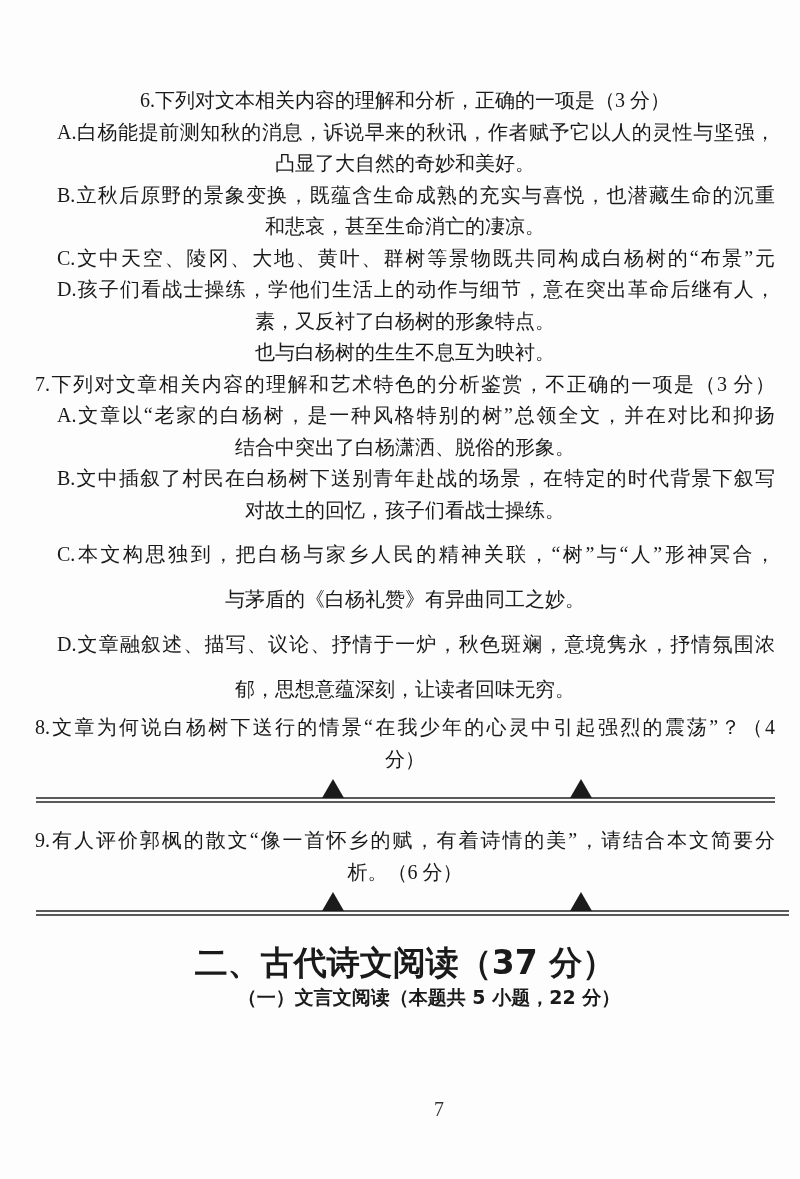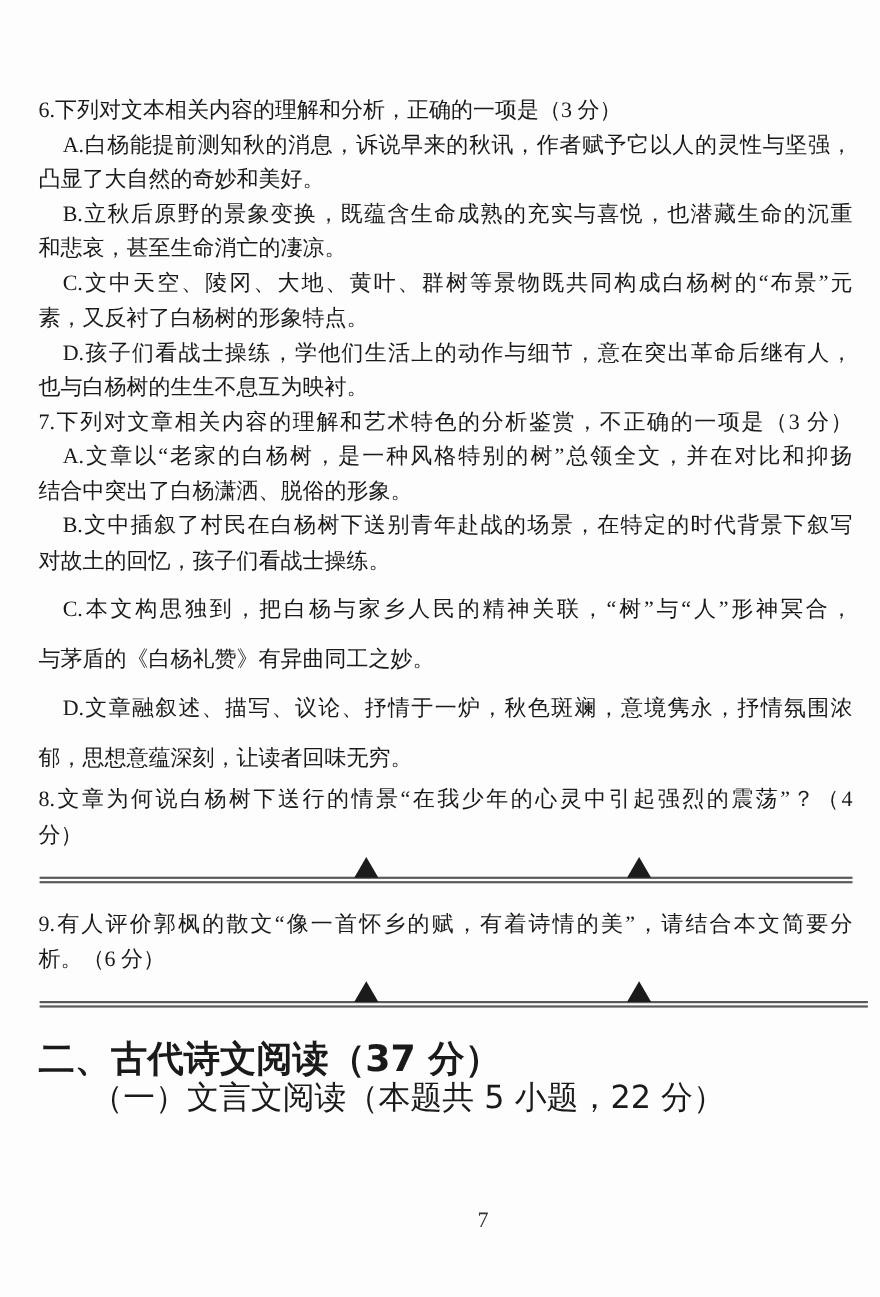--- a/index.html
+++ b/index.html
@@ -2,32 +2,32 @@
 <html><head>
 <meta charset="utf-8">
 <style>
   html,body{margin:0;padding:0;background:#e9e9e9;}
   .page{
     width:800px;height:1179px;box-sizing:border-box;
     margin:0 auto;background:#fdfdfd;color:#1a1a1a;
     padding:85px 25px 0 35px;position:relative;overflow:hidden;
     font-family:"Liberation Serif","DejaVu Serif",serif;
   }
-  .line{font-size:20px;line-height:31.5px;white-space:normal;}
+  .line{font-size:20px;line-height:31.5px;white-space:normal;text-align:center;}
   .full{text-align:justify;text-align-last:justify;}
   .ind{text-indent:22px;}
   .sp{line-height:45px;}
   .gap-top{margin-top:6px;}
   .h1{
     font-family:"DejaVu Sans","Liberation Sans",sans-serif;
     font-weight:bold;font-size:33px;line-height:34px;margin-top:30px;
   }
   .h2{
     font-family:"DejaVu Sans","Liberation Sans",sans-serif;
-    font-weight:normal;font-size:29px;line-height:34px;text-indent:48px;
+    font-weight:bold;font-size:19px;line-height:34px;text-indent:48px;
   }
   .note{font-size:20px;line-height:30px;text-indent:33px;}
   .markers{position:relative;height:19px;margin-top:3px;}
   .tri{
     position:absolute;bottom:-1px;width:0;height:0;
     border-left:11px solid transparent;border-right:11px solid transparent;
     border-bottom:19px solid #1b1b1b;
   }
   .tri.t1{left:287px;}
   .tri.t2{left:535px;}
@@ -44,22 +44,22 @@
 <body>
 
 <div class="page">
   <div>
       <div class="line">6.下列对文本相关内容的理解和分析，正确的一项是（3 分）</div>
       <div class="line full ind">A.白杨能提前测知秋的消息，诉说早来的秋讯，作者赋予它以人的灵性与坚强，</div>
       <div class="line">凸显了大自然的奇妙和美好。</div>
       <div class="line full ind">B.立秋后原野的景象变换，既蕴含生命成熟的充实与喜悦，也潜藏生命的沉重</div>
       <div class="line">和悲哀，甚至生命消亡的凄凉。</div>
       <div class="line full ind">C.文中天空、陵冈、大地、黄叶、群树等景物既共同构成白杨树的“布景”元</div>
+      <div class="line full ind">D.孩子们看战士操练，学他们生活上的动作与细节，意在突出革命后继有人，</div>
       <div class="line">素，又反衬了白杨树的形象特点。</div>
-      <div class="line full ind">D.孩子们看战士操练，学他们生活上的动作与细节，意在突出革命后继有人，</div>
       <div class="line">也与白杨树的生生不息互为映衬。</div>
       <div class="line full">7.下列对文章相关内容的理解和艺术特色的分析鉴赏，不正确的一项是（3 分）</div>
       <div class="line full ind">A.文章以“老家的白杨树，是一种风格特别的树”总领全文，并在对比和抑扬</div>
       <div class="line">结合中突出了白杨潇洒、脱俗的形象。</div>
       <div class="line full ind">B.文中插叙了村民在白杨树下送别青年赴战的场景，在特定的时代背景下叙写</div>
       <div class="line">对故土的回忆，孩子们看战士操练。</div>
       <div class="line full ind sp gap-top">C.本文构思独到，把白杨与家乡人民的精神关联，“树”与“人”形神冥合，</div>
       <div class="line sp">与茅盾的《白杨礼赞》有异曲同工之妙。</div>
       <div class="line full ind sp">D.文章融叙述、描写、议论、抒情于一炉，秋色斑斓，意境隽永，抒情氛围浓</div>
       <div class="line sp">郁，思想意蕴深刻，让读者回味无穷。</div>

